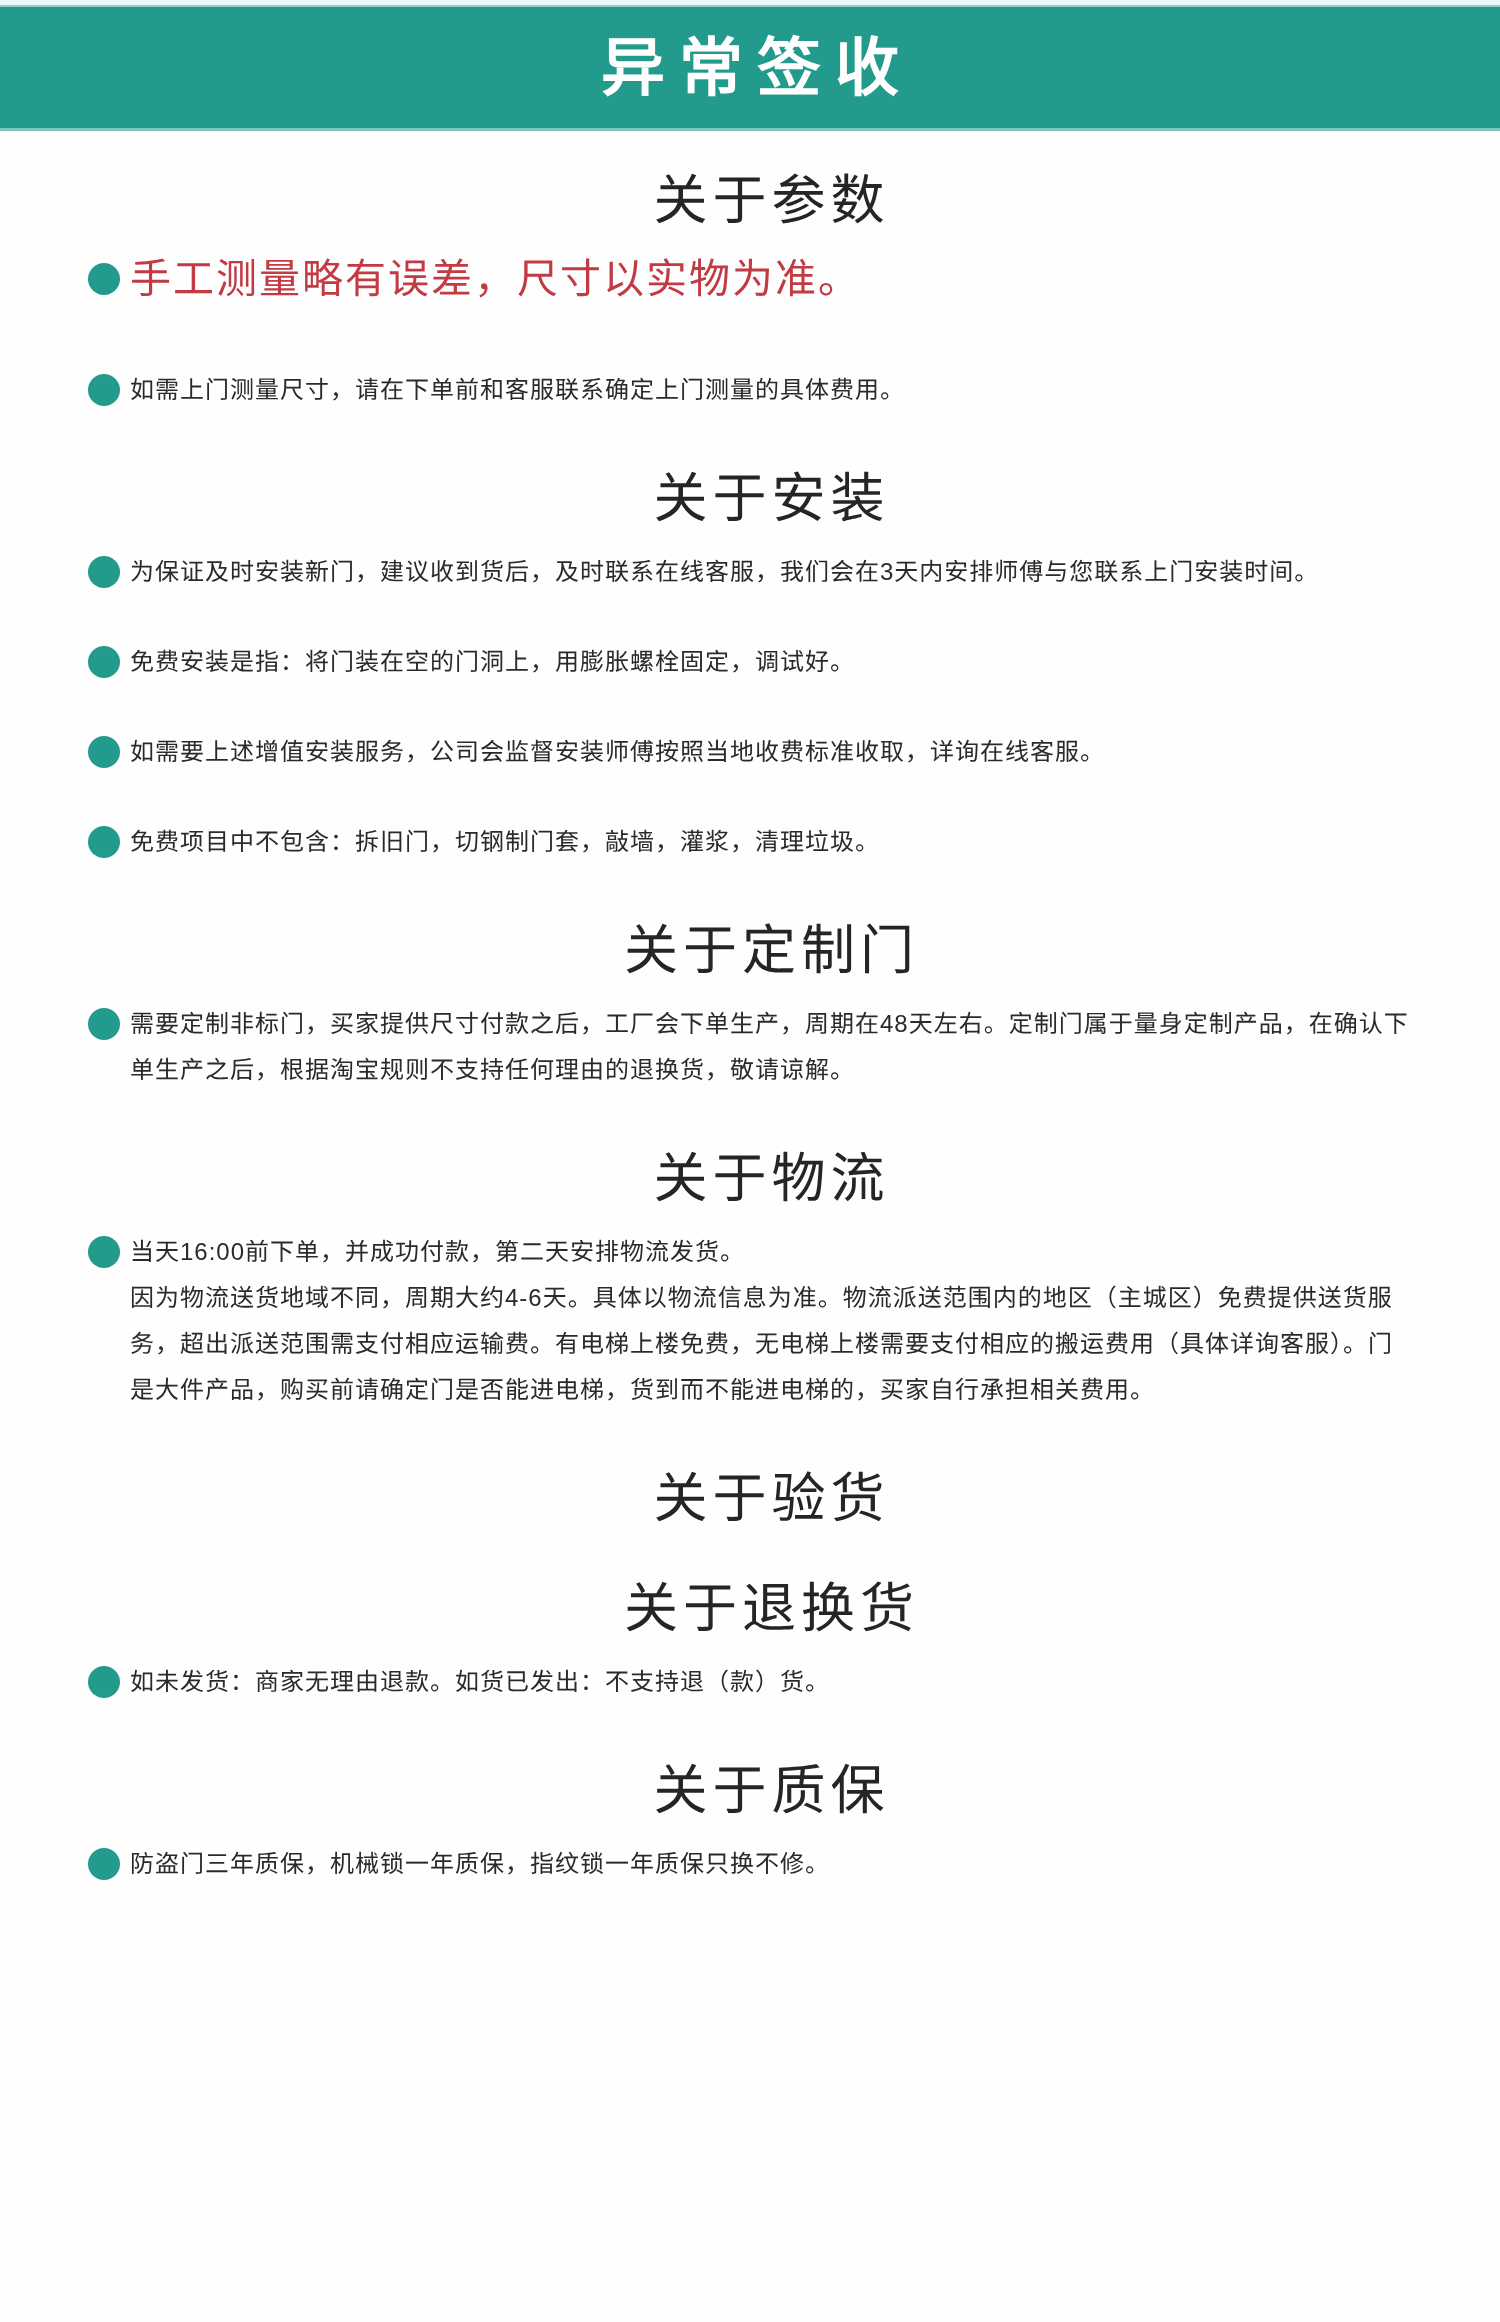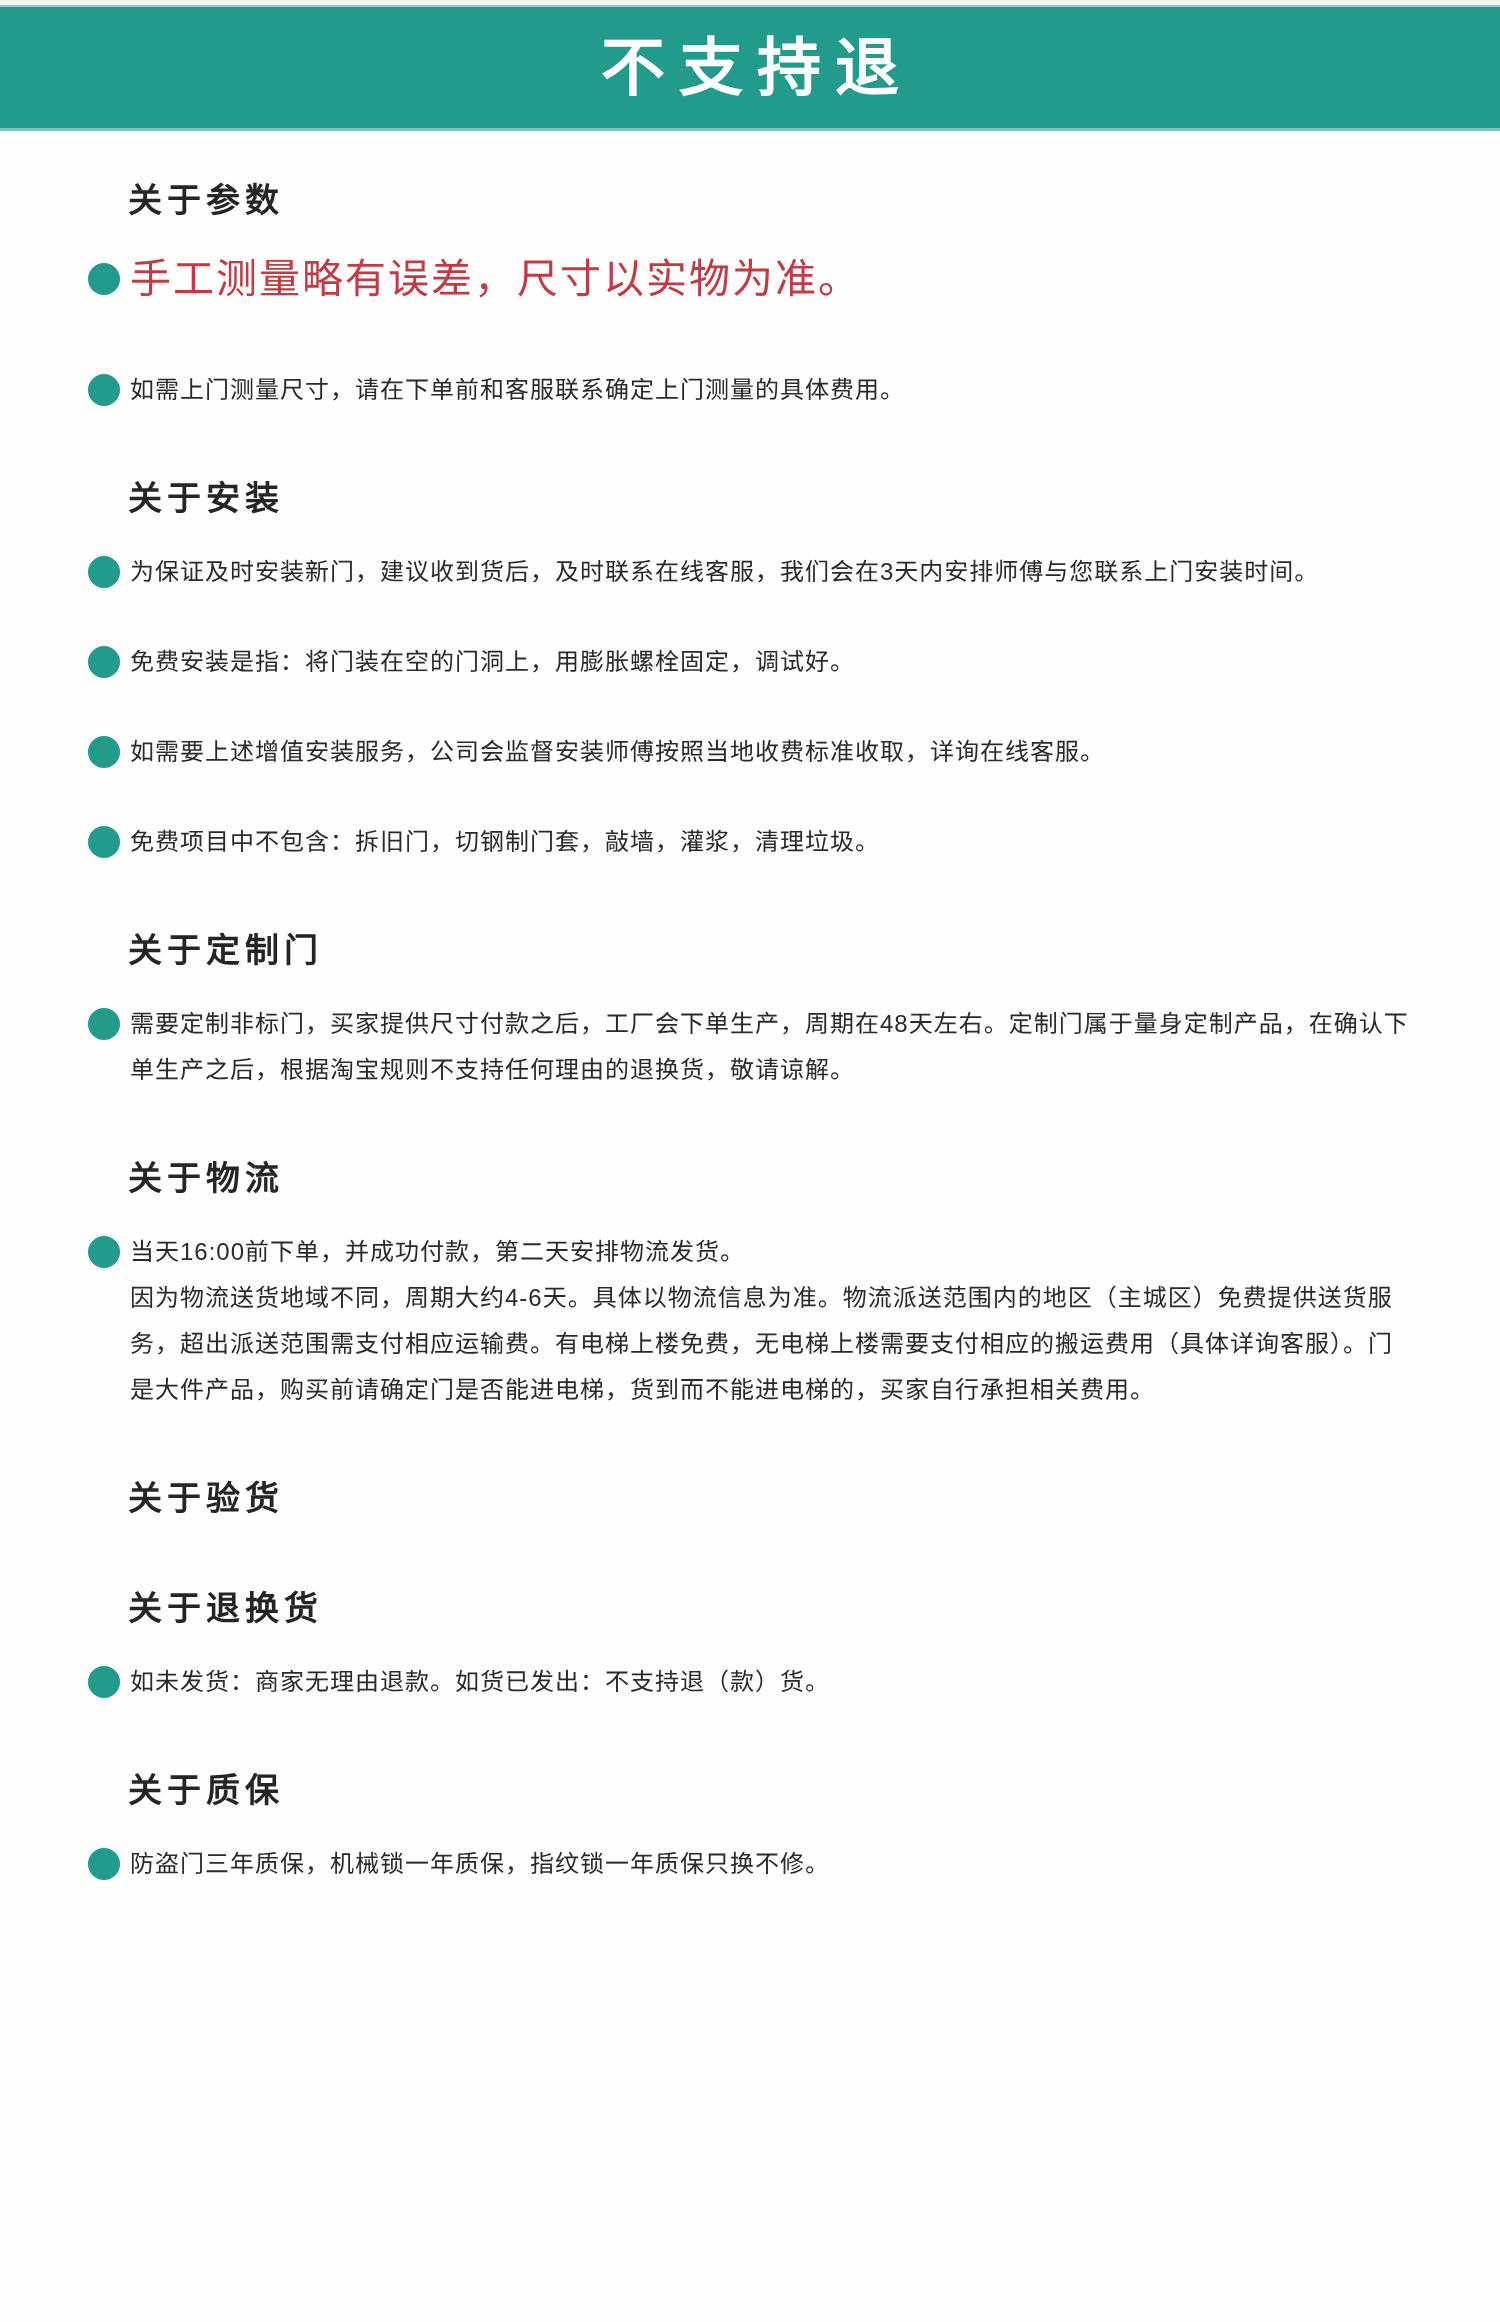--- a/index.html
+++ b/index.html
@@ -39,25 +39,26 @@
     line-height: 1;
   }
   
   .content {
     padding: 0 85px 0 88px;
   }
   .section { margin-top: 60px; }
   .section.first { margin-top: 44px; }
   .section-heading {
     margin: 0 0 26px 40px;
-    font-size: 34px;
+    font-size: 54px;
     line-height: 50px;
-    font-weight: 700;
+    font-weight: 400;
     letter-spacing: 5px;
     color: #252525;
+    text-align: center;
   }
   .item {
     display: flex;
     align-items: flex-start;
     margin-bottom: 44px;
   }
   .item:last-child { margin-bottom: 0; }
   .dot {
     flex: none;
     width: 32px;
@@ -83,21 +84,21 @@
     color: #c23a42;
     letter-spacing: 2px;
   }
 </style>
 </head>
 <body>
 
 <div id="page">
   <div class="top-strip"></div>
   <header class="banner">
-    <div class="banner-title">不支持退</div>
+    <div class="banner-title">异常签收</div>
   </header>
   <main class="content">
       <section class="section first">
         <h2 class="section-heading">关于参数</h2>
         <div class="item red">
           <span class="dot"></span>
           <p class="item-text">手工测量略有误差，尺寸以实物为准。</p>
         </div>
       </section>
       <section class="section">

